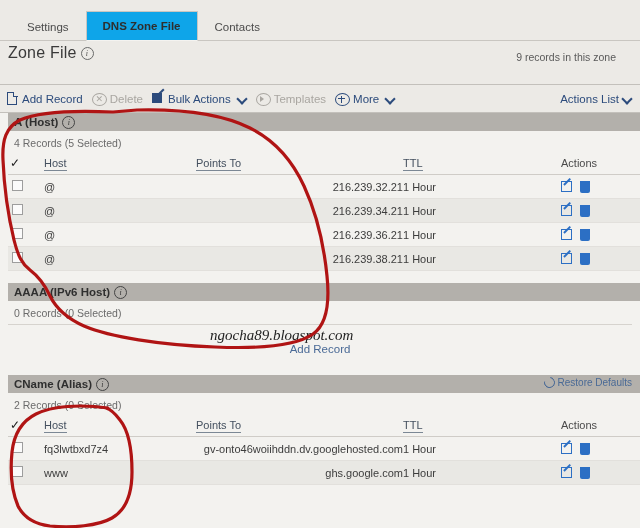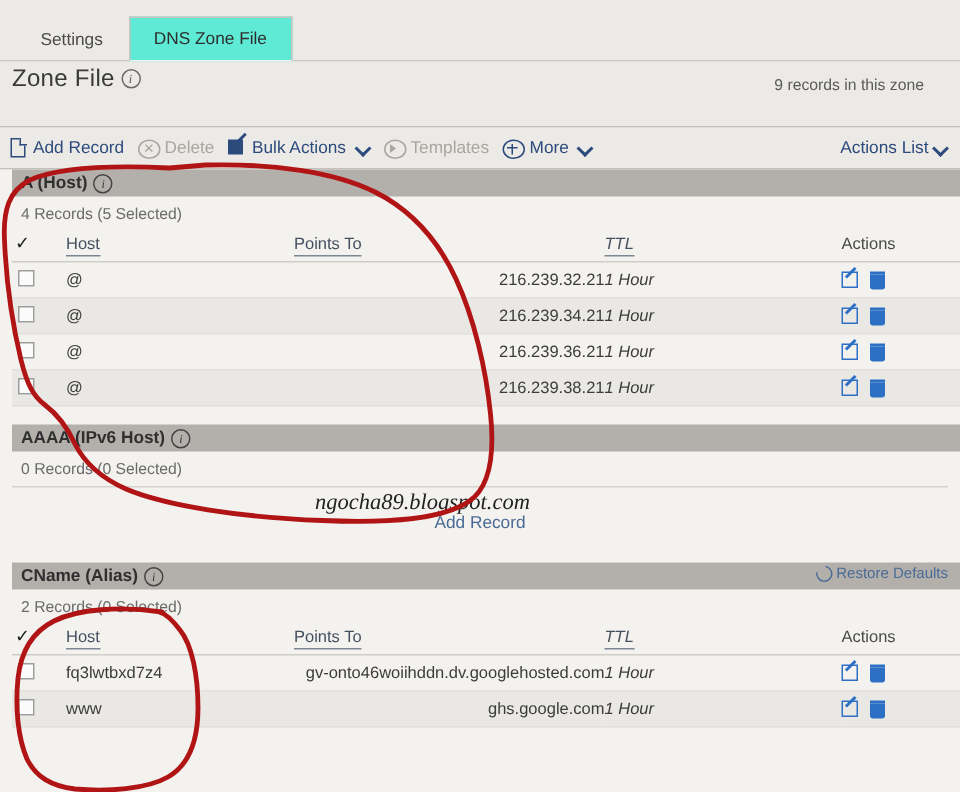--- a/index.html
+++ b/index.html
@@ -47,29 +47,30 @@
     padding: 0 16px;
     font-size: 11.5px;
     color: #4b4b4b;
     border: 1px solid transparent;
     border-bottom: none;
     background: transparent;
     white-space: nowrap;
     cursor: pointer;
   }
   .tab.active {
-    background: #5eead4;
+    background: #0ea5e9;
     border: 1px solid #c9c6c1;
     border-bottom: 1px solid #f4f3f0;
     color: #2e2e2e;
     margin-bottom: -1px;
     height: 28px;
     line-height: 28px;
     position: relative;
     z-index: 3;
+    font-weight: bold;
   }
 
   
   .titleband {
     position: absolute;
     left: 0; top: 41px;
     width: 640px;
     height: 43px;
     background: #eceae6;
     border-bottom: 1px solid #c3c0bb;
@@ -337,21 +338,21 @@
     cursor: pointer;
   }
   .checkmark {
     font-size: 12px;
     color: #1c1c1c;
     line-height: 11px;
   }
   .col-cb { width: 34px; padding-left: 2px !important; }
   .col-host { width: 152px; margin-top: 12px; }
   .col-points { width: 207px; text-align: right; }
-  .col-ttl { width: 158px; font-style: italic; }
+  .col-ttl { width: 158px; }
   .col-acts { width: 81px; }
 
   .actbtns { display: flex; gap: 8px; align-items: center; }
   .ico-edit {
     display: inline-block;
     width: 11px; height: 11px;
     border: 1.6px solid #2c6fc4;
     position: relative;
     cursor: pointer;
     box-sizing: border-box;
@@ -426,20 +427,21 @@
 </style>
 </head>
 <body>
 
 <div id="root">
 
   <div class="tabstrip">
     <div class="tabs">
       <div class="tab"><span>Settings</span></div>
       <div class="tab active"><span>DNS Zone File</span></div>
+      <div class="tab"><span>Contacts</span></div>
     </div>
   </div>
 
   <div class="titleband">
     <div class="pagetitle"><span>Zone File</span><span class="infoglyph">i</span></div>
     <div class="reccount">9 records in this zone</div>
   </div>
 
   <div class="toolbar">
     <div class="tb-left">

